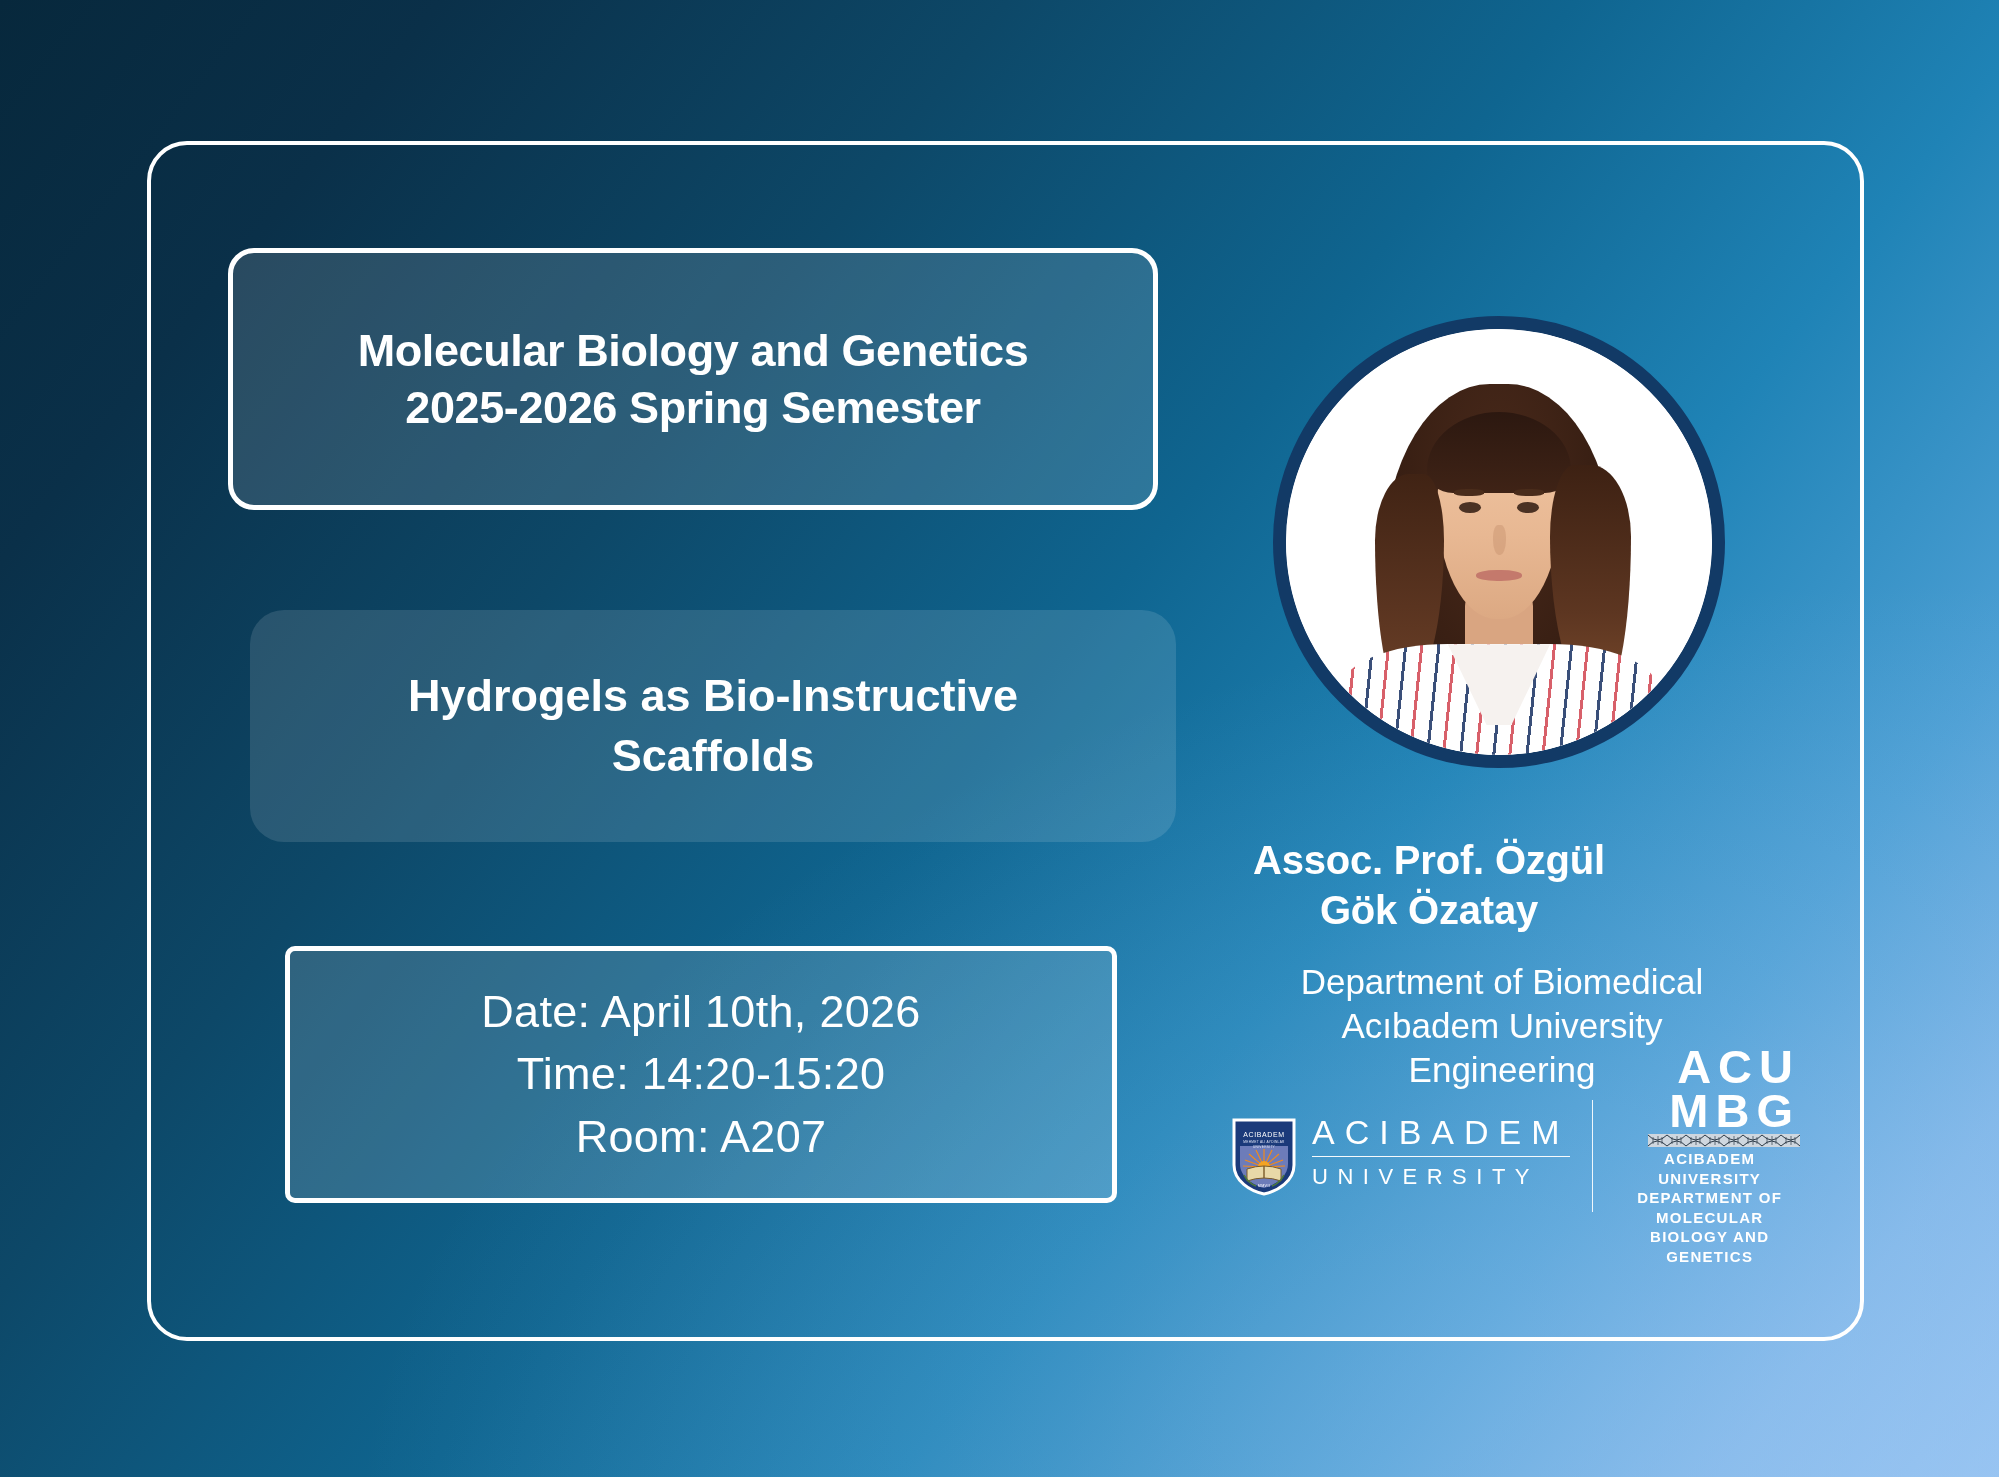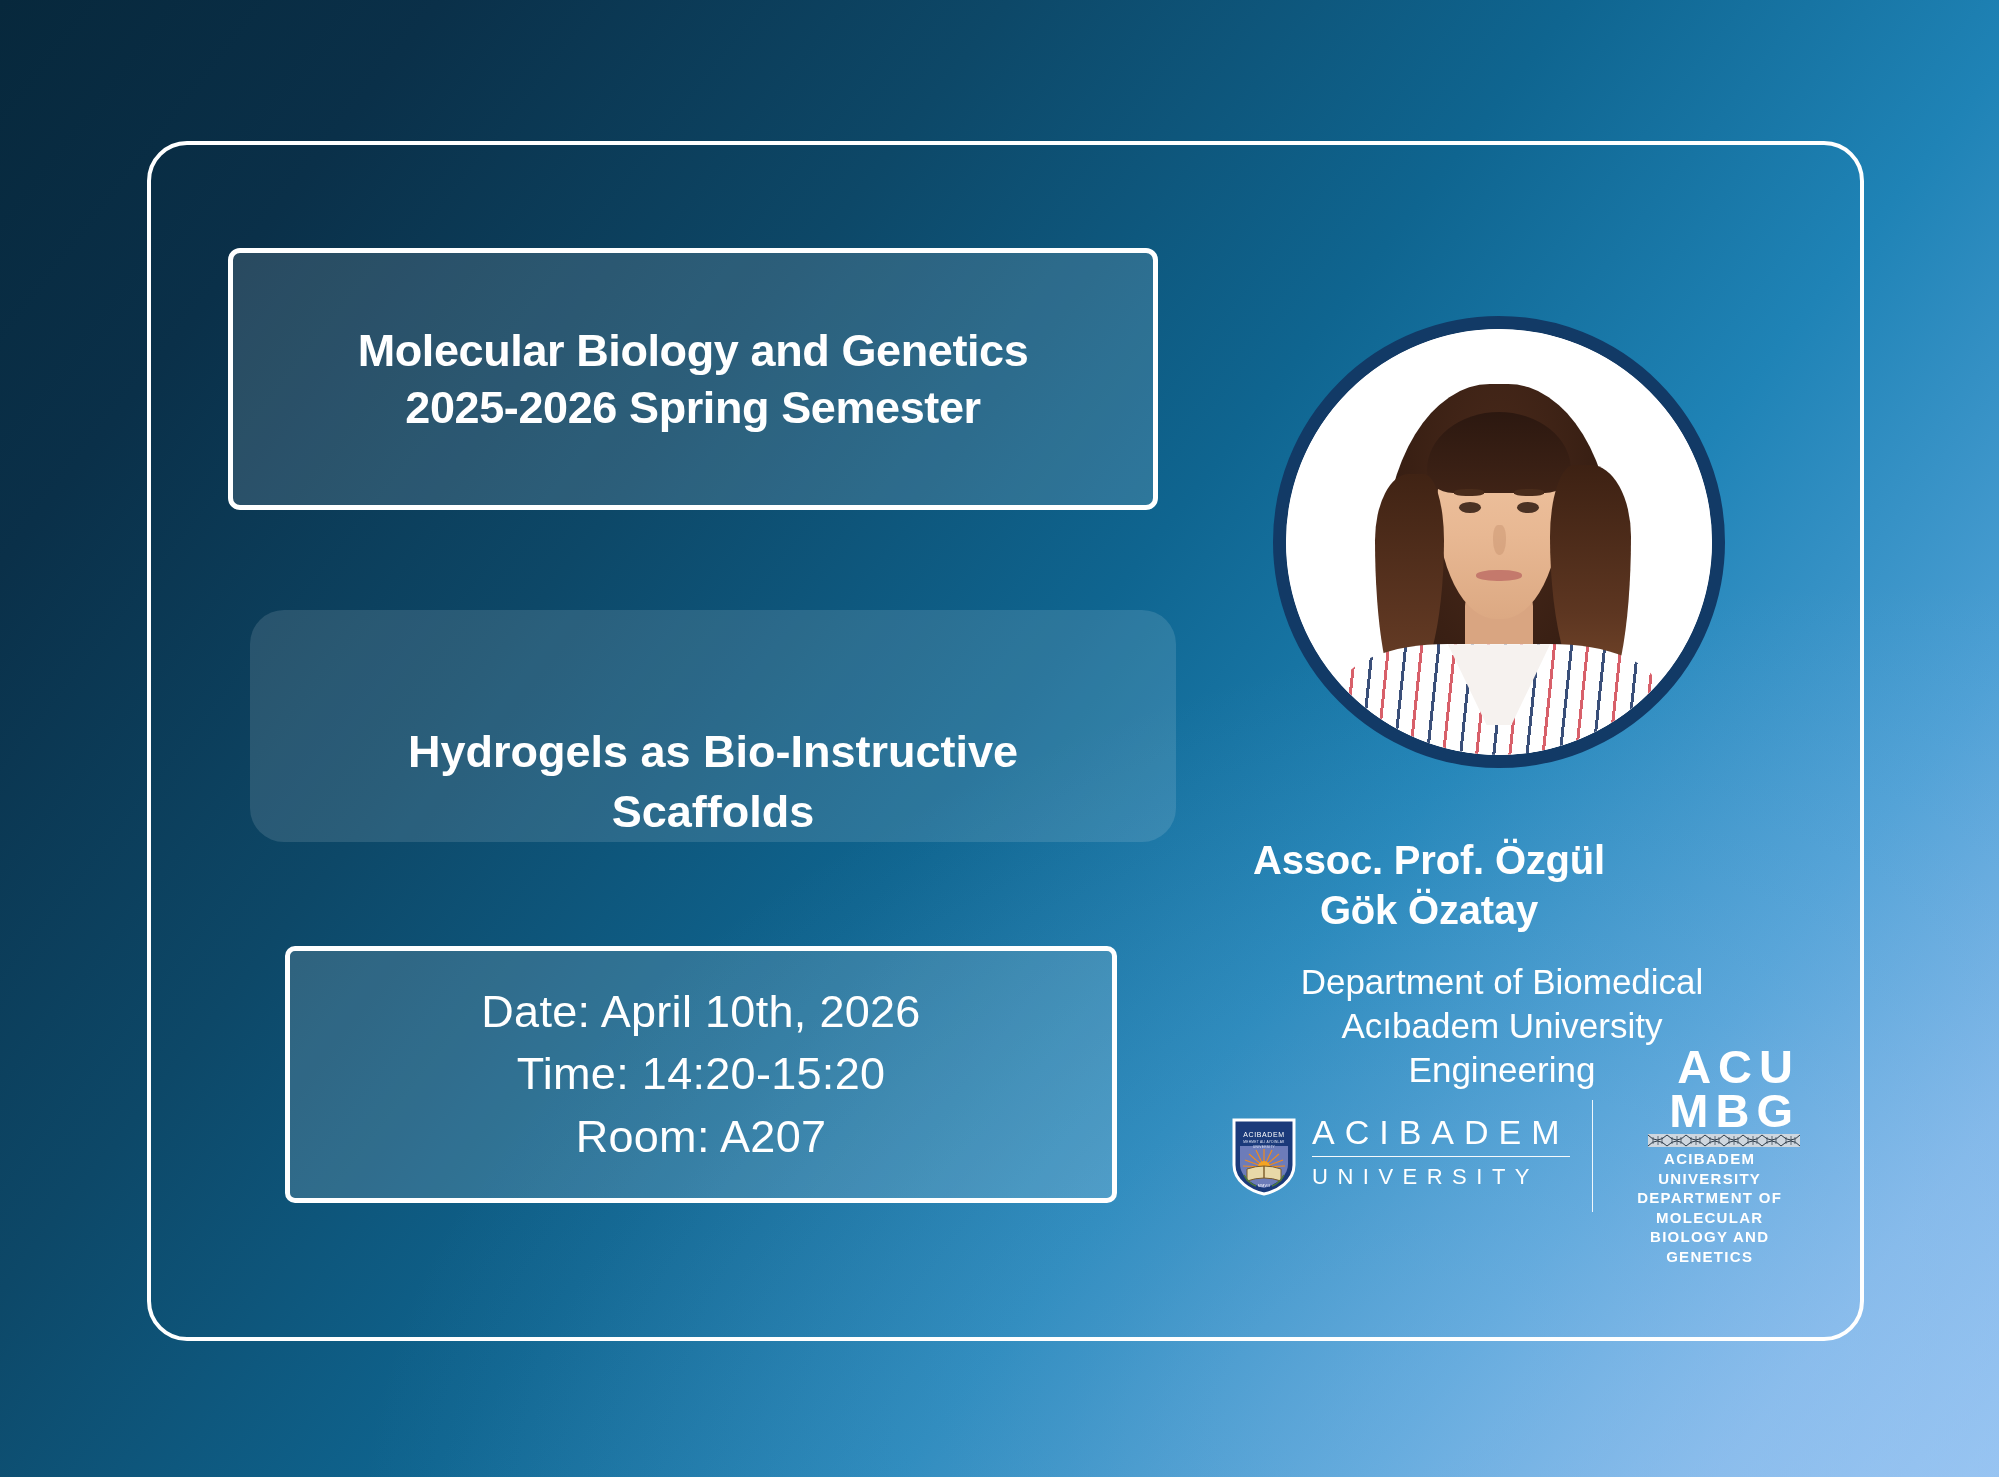--- a/index.html
+++ b/index.html
@@ -59,21 +59,21 @@
 
   
   .title-card {
     position: absolute;
     left: 228px;
     top: 248px;
     width: 930px;
     height: 262px;
     box-sizing: border-box;
     border: 5px solid #ffffff;
-    border-radius: 12px;
+    border-radius: 26px;
     background: rgba(255,255,255,0.13);
     display: flex;
     align-items: center;
     justify-content: center;
   }
   .title-card .lines {
     text-align: center;
     color: #ffffff;
     font-weight: bold;
     font-size: 45px;
@@ -85,21 +85,21 @@
   .topic-card {
     position: absolute;
     left: 250px;
     top: 610px;
     width: 926px;
     height: 232px;
     box-sizing: border-box;
     border-radius: 34px;
     background: rgba(255,255,255,0.12);
     display: flex;
-    align-items: flex-end;
+    align-items: center;
     justify-content: center;
   }
   .topic-card .topic-text {
     text-align: center;
     color: #ffffff;
     font-weight: bold;
     font-size: 45px;
     line-height: 1.33;
     padding: 0 60px;
   }

